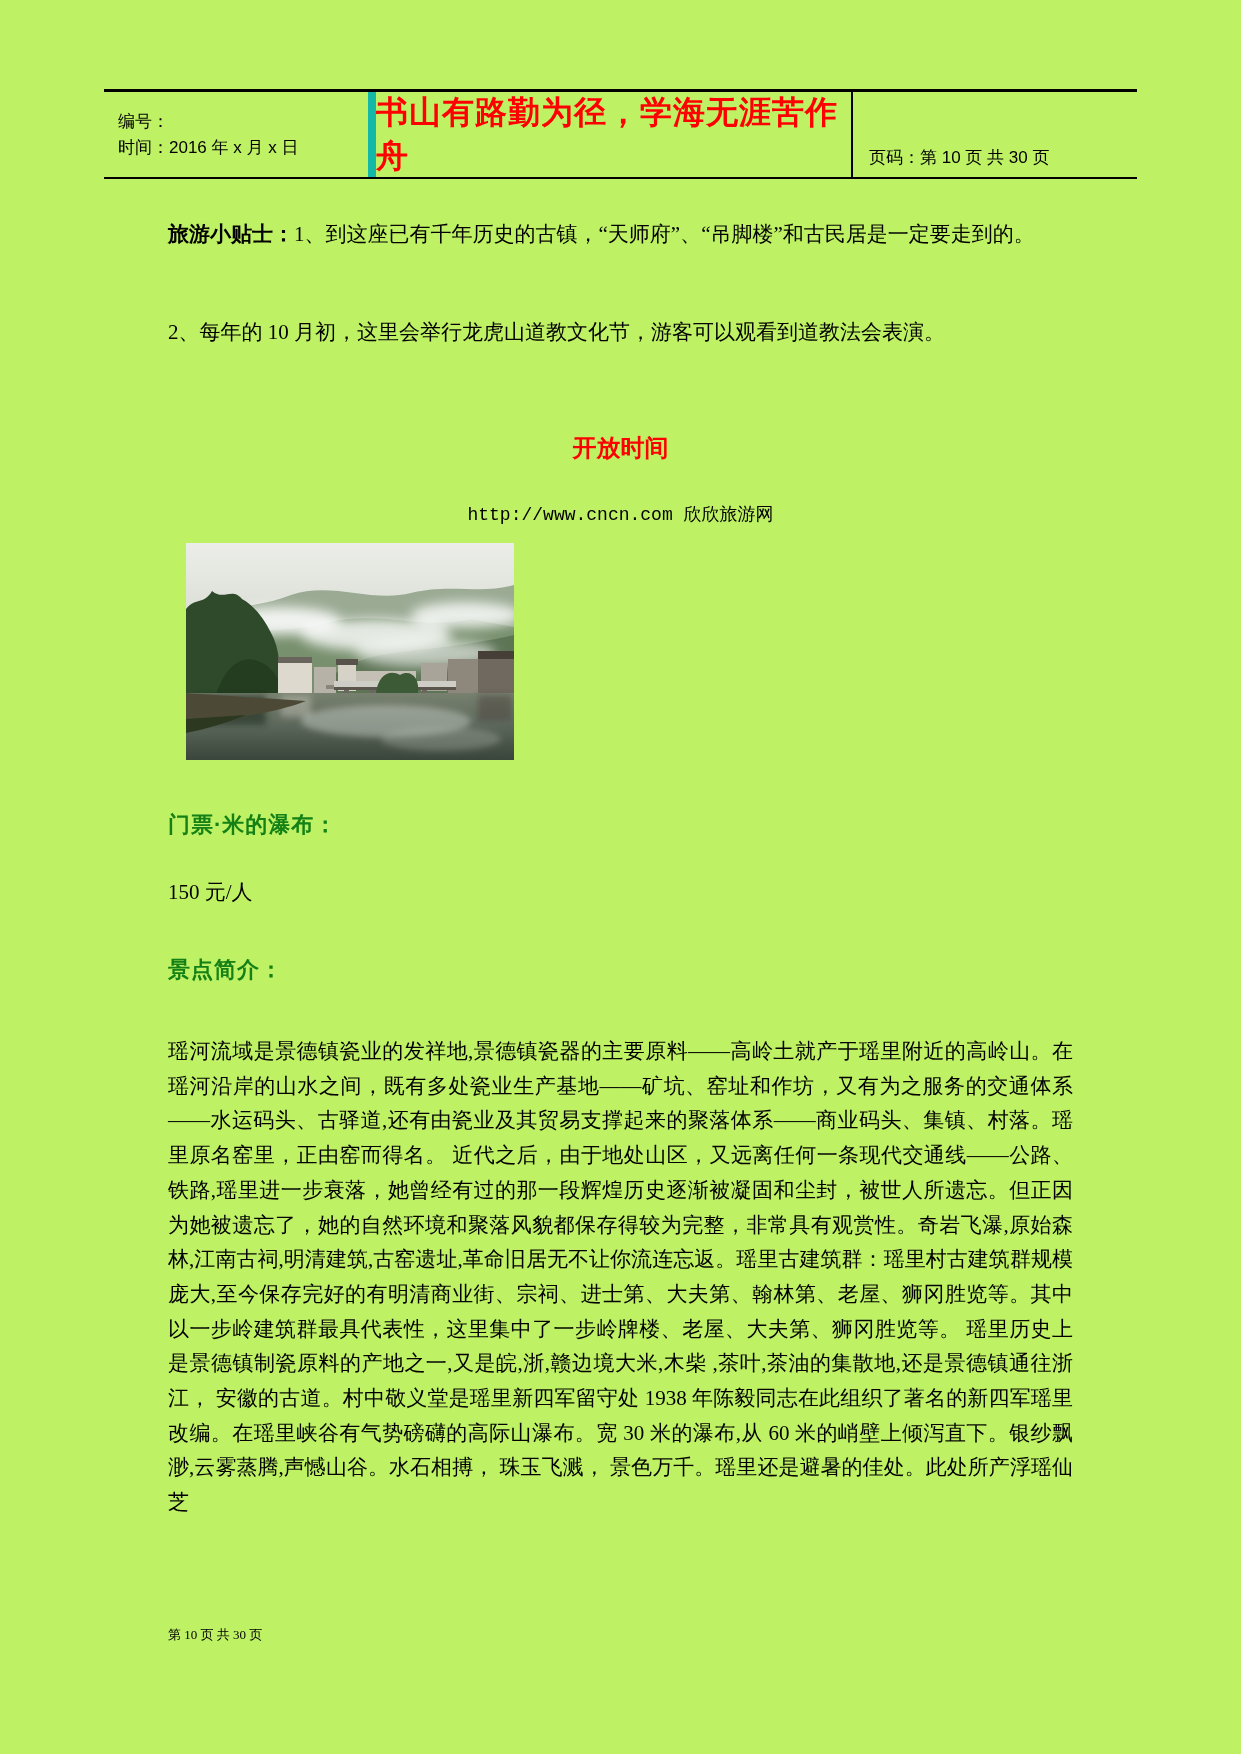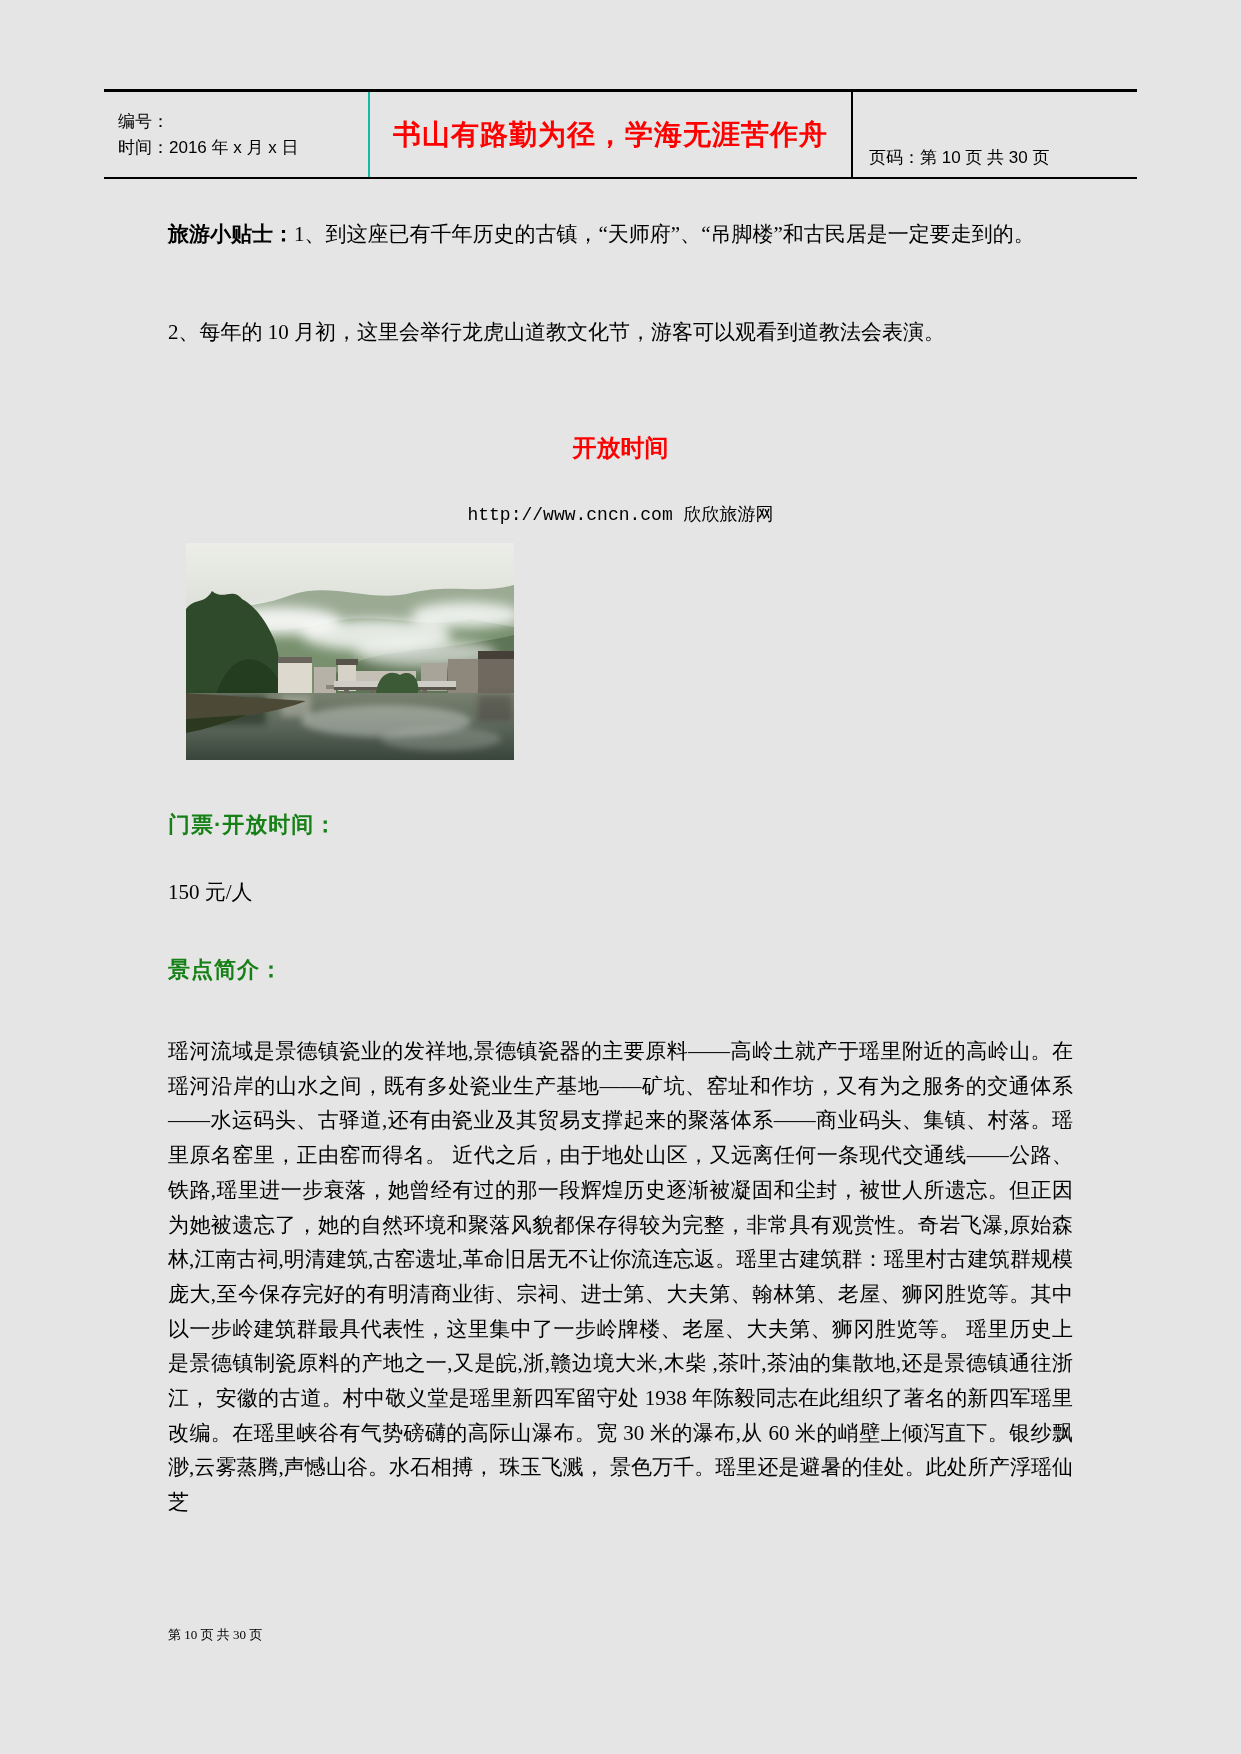--- a/index.html
+++ b/index.html
@@ -1,28 +1,28 @@
 <!DOCTYPE html>
 <html><head>
 <meta charset="utf-8">
 <style>
   html,body{margin:0;padding:0;background:#ffffff;}
-  .page{position:relative;width:1241px;height:1754px;background:#e5e5e5;overflow:hidden;
+  .page{position:relative;width:1241px;height:1754px;background:#bef264;overflow:hidden;
         font-family:"Liberation Serif","DejaVu Serif",serif;color:#000;}
 
   
   .header-table{position:absolute;left:104px;top:89px;width:1033px;height:90px;
         border-top:3px solid #000;border-bottom:2px solid #000;display:flex;box-sizing:border-box;}
   .cell{box-sizing:border-box;}
   .cell-info{width:264px;display:flex;flex-direction:column;justify-content:center;
         padding-left:14px;font-family:"Liberation Sans","DejaVu Sans",sans-serif;
         font-size:17px;line-height:26px;}
-  .cell-motto{width:485px;border-left:2px solid #14b8a6;border-right:2px solid #000;
+  .cell-motto{width:485px;border-left:8px solid #14b8a6;border-right:2px solid #000;
         display:flex;align-items:center;justify-content:center;
-        color:#ff0000;font-weight:bold;font-size:28px;letter-spacing:1px;
+        color:#ff0000;font-weight:bold;font-size:32px;letter-spacing:1px;
         font-family:"Liberation Sans","DejaVu Sans",sans-serif;}
   .cell-page{flex:1;display:flex;align-items:center;padding-left:16px;
         font-family:"Liberation Sans","DejaVu Sans",sans-serif;font-size:17px;margin-top:46px;}
 
   
   .tips1{position:absolute;left:168px;top:191px;width:905px;font-size:21px;line-height:44px;text-align:justify;}
   .tips-label{font-weight:bold;}
   .tips2{position:absolute;left:168px;top:289px;width:905px;font-size:21px;line-height:44px;}
   .article-title{position:absolute;left:168px;top:432px;width:905px;text-align:center;
         color:#ff0000;font-weight:bold;font-size:24px;}
@@ -116,20 +116,20 @@
       <ellipse cx="200" cy="178" rx="85" ry="16" fill="#cfd4cb" opacity="0.45"></ellipse>
       <ellipse cx="255" cy="196" rx="60" ry="12" fill="#b9c0b5" opacity="0.3"></ellipse>
       <rect x="95" y="152" width="30" height="22" fill="#e0dcd2" opacity="0.35"></rect>
       <rect x="292" y="152" width="34" height="26" fill="#4a443c" opacity="0.5"></rect>
       <rect x="10" y="152" width="70" height="30" fill="#1e2c1b" opacity="0.6"></rect>
     </g>
     <path d="M0,150 L120,158 C100,166 70,172 40,176 L0,180 Z" fill="#4c4a36"></path>
     <path d="M0,176 L60,172 C40,180 20,186 0,190 Z" fill="#2c381f"></path>
   </svg>
 
-  <div class="h-green ticket-heading">门票·开放时间：</div>
+  <div class="h-green ticket-heading">门票·米的瀑布：</div>
   <div class="price">150 元/人</div>
   <div class="h-green intro-heading">景点简介：</div>
   <p class="intro-text">瑶河流域是景德镇瓷业的发祥地,景德镇瓷器的主要原料——高岭土就产于瑶里附近的高岭山。在瑶河沿岸的山水之间，既有多处瓷业生产基地——矿坑、窑址和作坊，又有为之服务的交通体系——水运码头、古驿道,还有由瓷业及其贸易支撑起来的聚落体系——商业码头、集镇、村落。瑶里原名窑里，正由窑而得名。 近代之后，由于地处山区，又远离任何一条现代交通线——公路、铁路,瑶里进一步衰落，她曾经有过的那一段辉煌历史逐渐被凝固和尘封，被世人所遗忘。但正因为她被遗忘了，她的自然环境和聚落风貌都保存得较为完整，非常具有观赏性。奇岩飞瀑,原始森林,江南古祠,明清建筑,古窑遗址,革命旧居无不让你流连忘返。瑶里古建筑群：瑶里村古建筑群规模庞大,至今保存完好的有明清商业街、宗祠、进士第、大夫第、翰林第、老屋、狮冈胜览等。其中以一步岭建筑群最具代表性，这里集中了一步岭牌楼、老屋、大夫第、狮冈胜览等。 瑶里历史上是景德镇制瓷原料的产地之一,又是皖,浙,赣边境大米,木柴 ,茶叶,茶油的集散地,还是景德镇通往浙江， 安徽的古道。村中敬义堂是瑶里新四军留守处 1938 年陈毅同志在此组织了著名的新四军瑶里改编。在瑶里峡谷有气势磅礴的高际山瀑布。宽 30 米的瀑布,从 60 米的峭壁上倾泻直下。银纱飘渺,云雾蒸腾,声憾山谷。水石相搏， 珠玉飞溅， 景色万千。瑶里还是避暑的佳处。此处所产浮瑶仙芝</p>
 
   <div class="footer">第 10 页 共 30 页</div>
 
 </div>
 
 </body></html>

